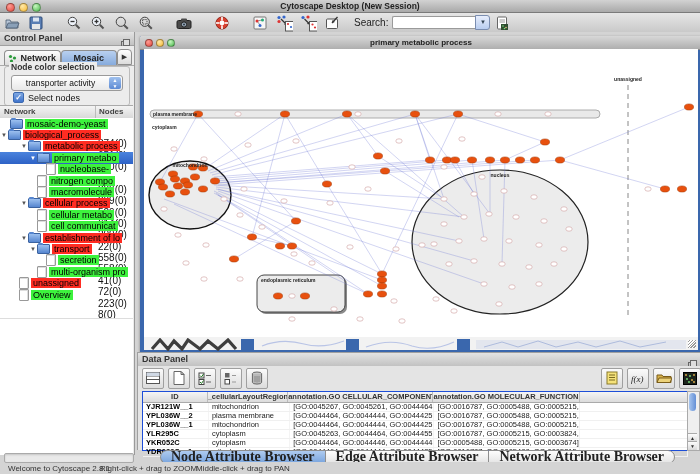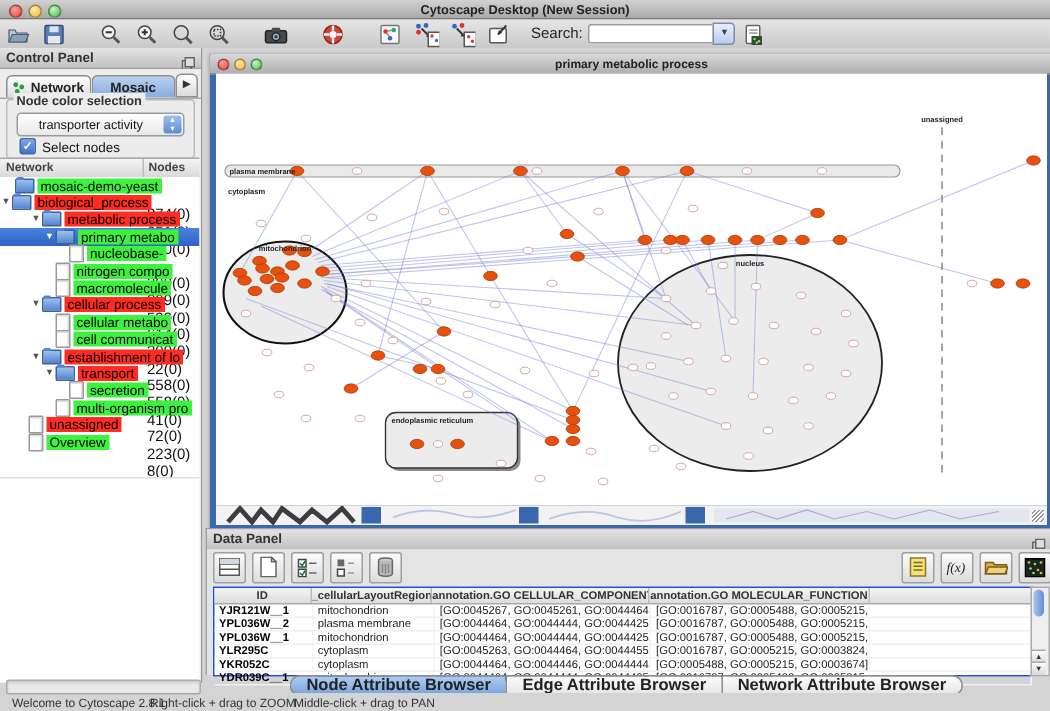--- a/index.html
+++ b/index.html
@@ -117,22 +117,22 @@
     background:#efefef;}
   #dp-thumb{position:absolute;left:1px;top:1px;width:7px;height:18px;border-radius:4px;
     background:linear-gradient(90deg,#a8c6ef,#638fd6);}
   .scr-btn{position:absolute;left:0;width:9px;height:8px;font-size:5px;line-height:8px;text-align:center;color:#333;
     background:linear-gradient(#fdfdfd,#d8d8d8);border-top:1px solid #aaa;}
   #scr-up{bottom:8px;} #scr-dn{bottom:0;}
 
   
   #browser-tabs{position:absolute;left:0;top:417px;width:565px;height:16px;display:flex;
     justify-content:center;align-items:center;}
-  .btab{height:12px;line-height:12px;padding:0 10px;font-size:11px;font-weight:bold;color:#222;
-    border:1px solid #8e8e8e;border-right:none;background:linear-gradient(#fdfdfd,#e4e4e4);}
+  .btab{height:12px;line-height:12px;padding:0 10px;font-size:14px;font-weight:bold;color:#222;
+    border:1px solid #8e8e8e;border-right:none;background:linear-gradient(#fdfdfd,#e4e4e4);font-family:Liberation Serif, serif;}
   .btab:first-child{border-radius:7px 0 0 7px;}
   .btab:last-child{border-radius:0 7px 7px 0;border-right:1px solid #8e8e8e;}
   .btab.active{background:linear-gradient(#aecbf0,#78a4de);}
 
   
   #statusbar{position:absolute;left:0;top:462px;width:700px;height:28px;background:#d4d4d4;}
   #progress-groove{position:absolute;left:4px;top:-9px;width:128px;height:8px;border:1px solid #aaa;
     border-radius:2px;background:#e9e9e9;box-shadow:inset 0 1px 2px rgba(0,0,0,.15);}
   .status-text{position:absolute;top:2px;font-size:8px;color:#333;white-space:nowrap;}
   #resize-grip{position:absolute;right:1px;bottom:1px;width:9px;height:9px;

